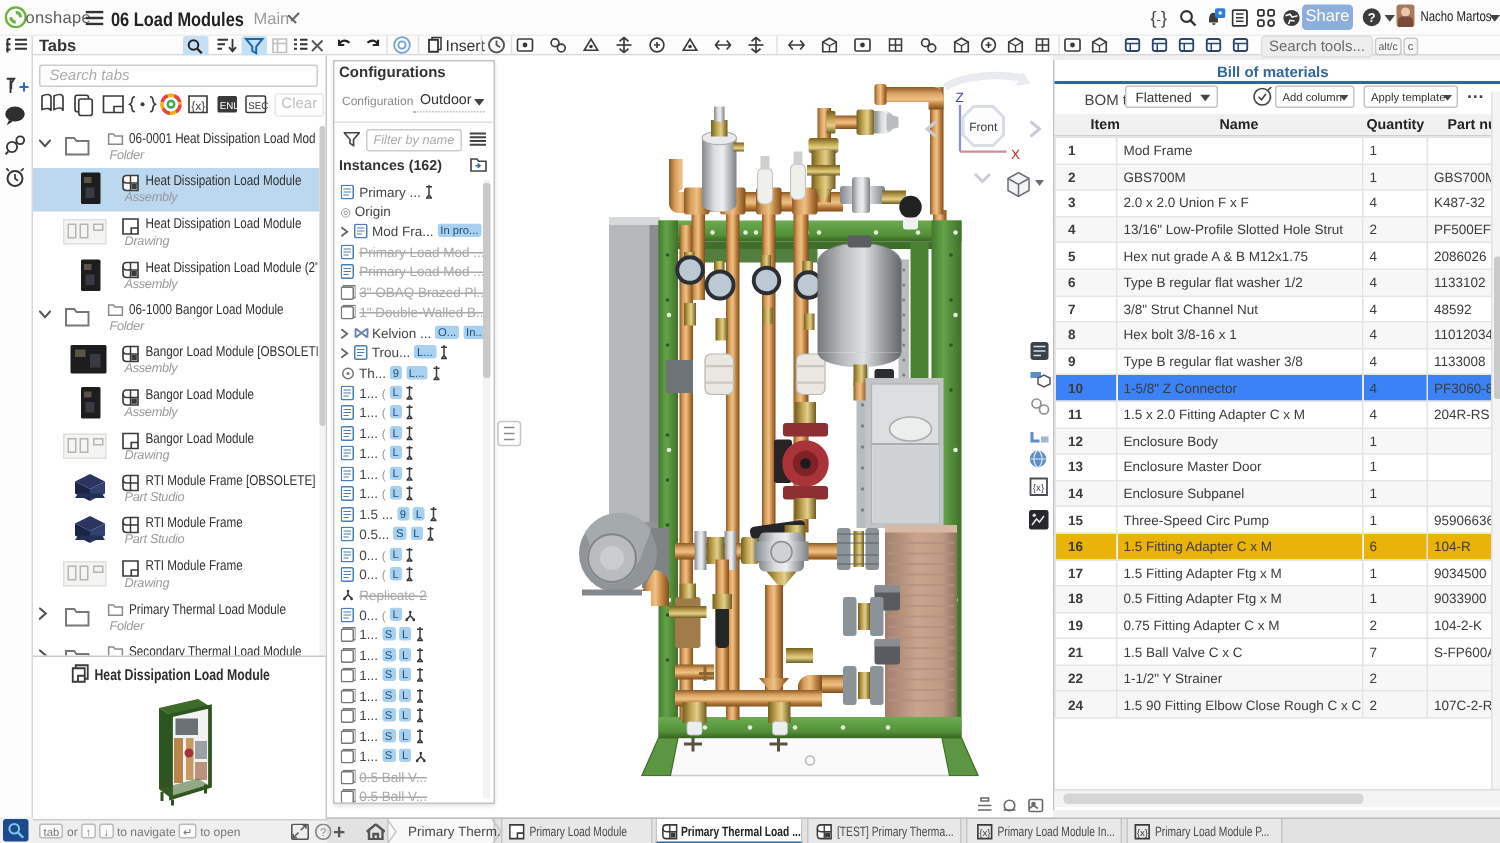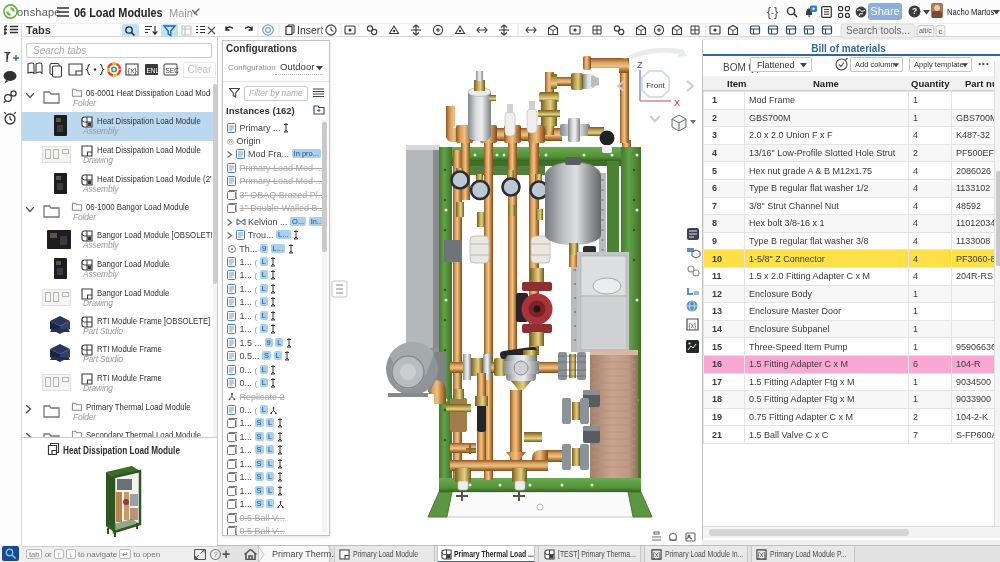--- a/index.html
+++ b/index.html
@@ -1081,21 +1081,21 @@
               <td class="c2">Hex bolt 3/8-16 x 1</td>
               <td class="c3">4</td>
               <td class="c4">110120344</td>
             </tr>
       <tr>
               <td class="c1">9</td>
               <td class="c2">Type B regular flat washer 3/8</td>
               <td class="c3">4</td>
               <td class="c4">1133008</td>
             </tr>
-      <tr style="background:#fde047">
+      <tr style="background:#3b82f6">
               <td class="c1">10</td>
               <td class="c2">1-5/8" Z Connector</td>
               <td class="c3">4</td>
               <td class="c4">PF3060-8EG</td>
             </tr>
       <tr>
               <td class="c1">11</td>
               <td class="c2">1.5 x 2.0 Fitting Adapter C x M</td>
               <td class="c3">4</td>
               <td class="c4">204R-RS</td>
@@ -1113,25 +1113,25 @@
               <td class="c4"></td>
             </tr>
       <tr style="background:#f7f7f7">
               <td class="c1">14</td>
               <td class="c2">Enclosure Subpanel</td>
               <td class="c3">1</td>
               <td class="c4"></td>
             </tr>
       <tr>
               <td class="c1">15</td>
-              <td class="c2">Three-Speed Item Pump</td>
+              <td class="c2">Three-Speed Circ Pump</td>
               <td class="c3">1</td>
               <td class="c4">95906636</td>
             </tr>
-      <tr style="background:#f9a8d4">
+      <tr style="background:#eab308">
               <td class="c1">16</td>
               <td class="c2">1.5 Fitting Adapter C x M</td>
               <td class="c3">6</td>
               <td class="c4">104-R</td>
             </tr>
       <tr>
               <td class="c1">17</td>
               <td class="c2">1.5 Fitting Adapter Ftg x M</td>
               <td class="c3">1</td>
               <td class="c4">9034500</td>
@@ -1146,20 +1146,32 @@
               <td class="c1">19</td>
               <td class="c2">0.75 Fitting Adapter C x M</td>
               <td class="c3">2</td>
               <td class="c4">104-2-K</td>
             </tr>
       <tr>
               <td class="c1">21</td>
               <td class="c2">1.5 Ball Valve C x C</td>
               <td class="c3">7</td>
               <td class="c4">S-FP600A</td>
+            </tr>
+      <tr style="background:#f7f7f7">
+              <td class="c1">22</td>
+              <td class="c2">1-1/2" Y Strainer</td>
+              <td class="c3">2</td>
+              <td class="c4"></td>
+            </tr>
+      <tr style="background:#f7f7f7">
+              <td class="c1">24</td>
+              <td class="c2">1.5 90 Fitting Elbow Close Rough C x C</td>
+              <td class="c3">2</td>
+              <td class="c4">107C-2-R</td>
             </tr>
     </tbody>
         </table>
     </div>
     <div class="abs" style="left:291px;top:21px;width:7px;height:465px;background:#f4f4f4;border-left:1px solid #e0e0e0;">
         <div style="position:absolute;top:110px;left:1px;width:5px;height:95px;background:#c9c9c9;border-radius:2px;"></div>
       </div>
     <div class="abs" style="left:0;top:486px;width:298px;height:12px;background:#f4f4f4;border-top:1px solid #ddd;">
         <div style="position:absolute;left:6px;top:2px;width:200px;height:7px;background:#d5d5d5;border-radius:3px;"></div>
       </div>

